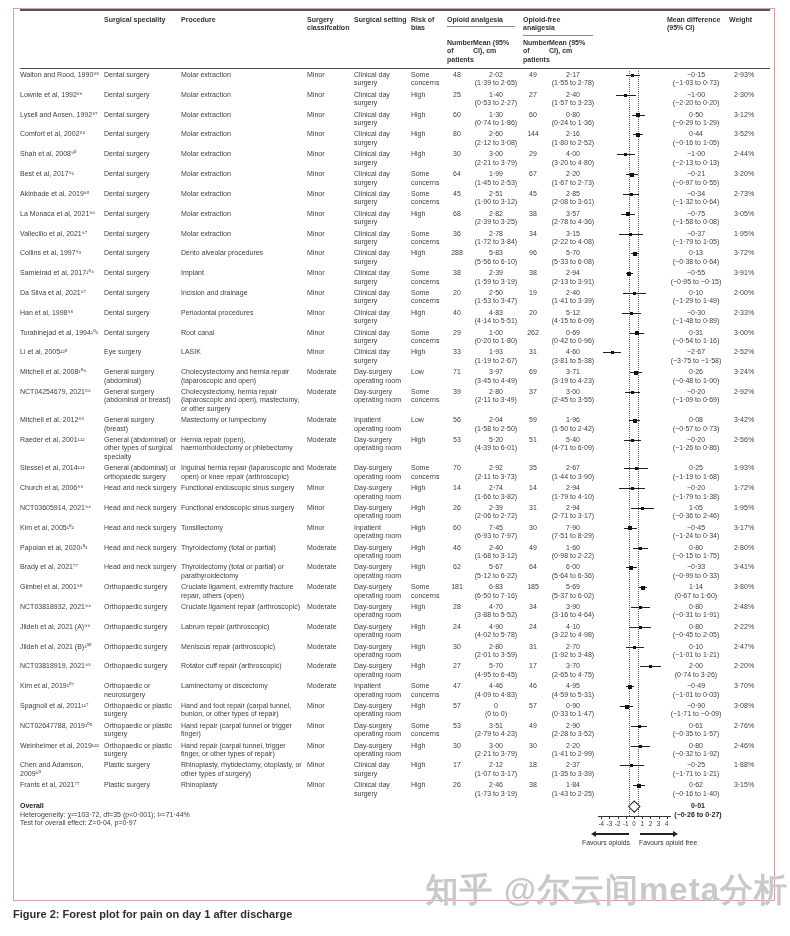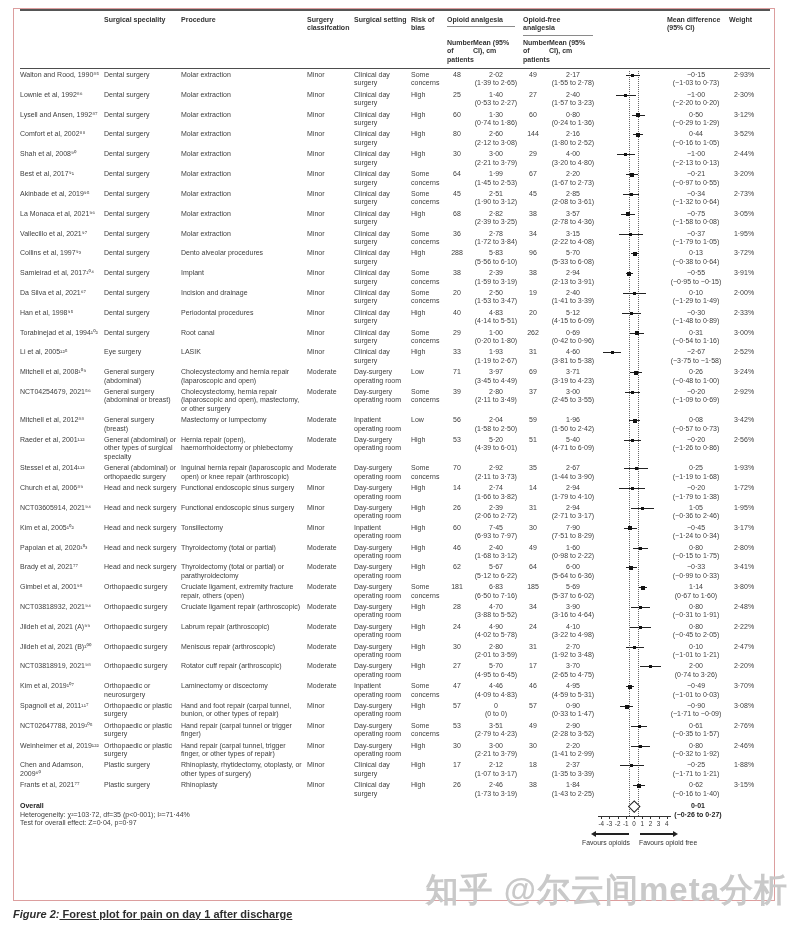--- a/index.html
+++ b/index.html
@@ -65,22 +65,22 @@
   }
   .arrow-right::after{
     content:"";position:absolute;right:-5px;top:-2.5px;
     border-left:5px solid #222;border-top:3px solid transparent;border-bottom:3px solid transparent;
   }
   .fav{position:absolute;top:37px;font-size:6.8px;color:#333;}
   .fav-left{left:548px;width:62px;text-align:right;}
   .fav-right{left:619px;width:70px;text-align:left;}
   .overall-md{position:absolute;left:647px;top:0;width:62px;text-align:center;font-weight:bold;color:#222;}
   .caption{position:absolute;left:13px;top:908px;font-size:11px;color:#2e2e2e;}
-  .cap-label{font-style:italic;font-weight:bold;}
-  .cap-text{font-weight:bold;text-decoration:underline;}
+  .cap-label{font-weight:bold;}
+  .cap-text{font-weight:bold;}
   .watermark{
     position:absolute;right:2px;top:868px;font-size:33px;font-weight:bold;
     color:#c9c9c9;letter-spacing:1px;white-space:nowrap;z-index:5;
   }
 </style>
 </head>
 <body>
 
 <div class="page">
   <div class="frame">

